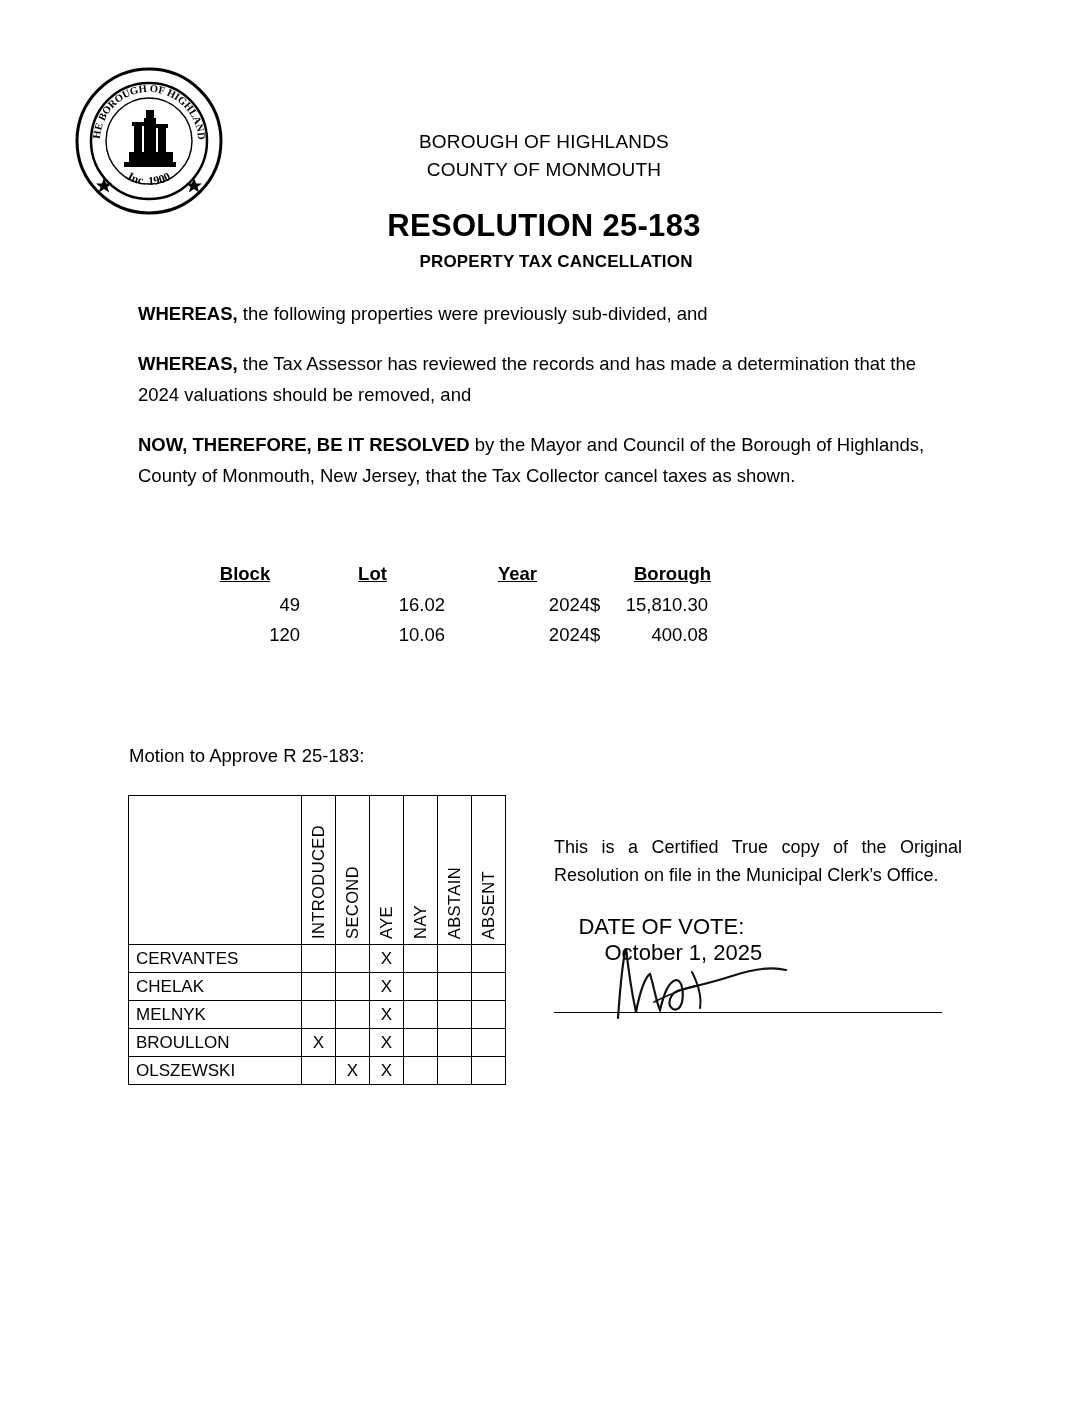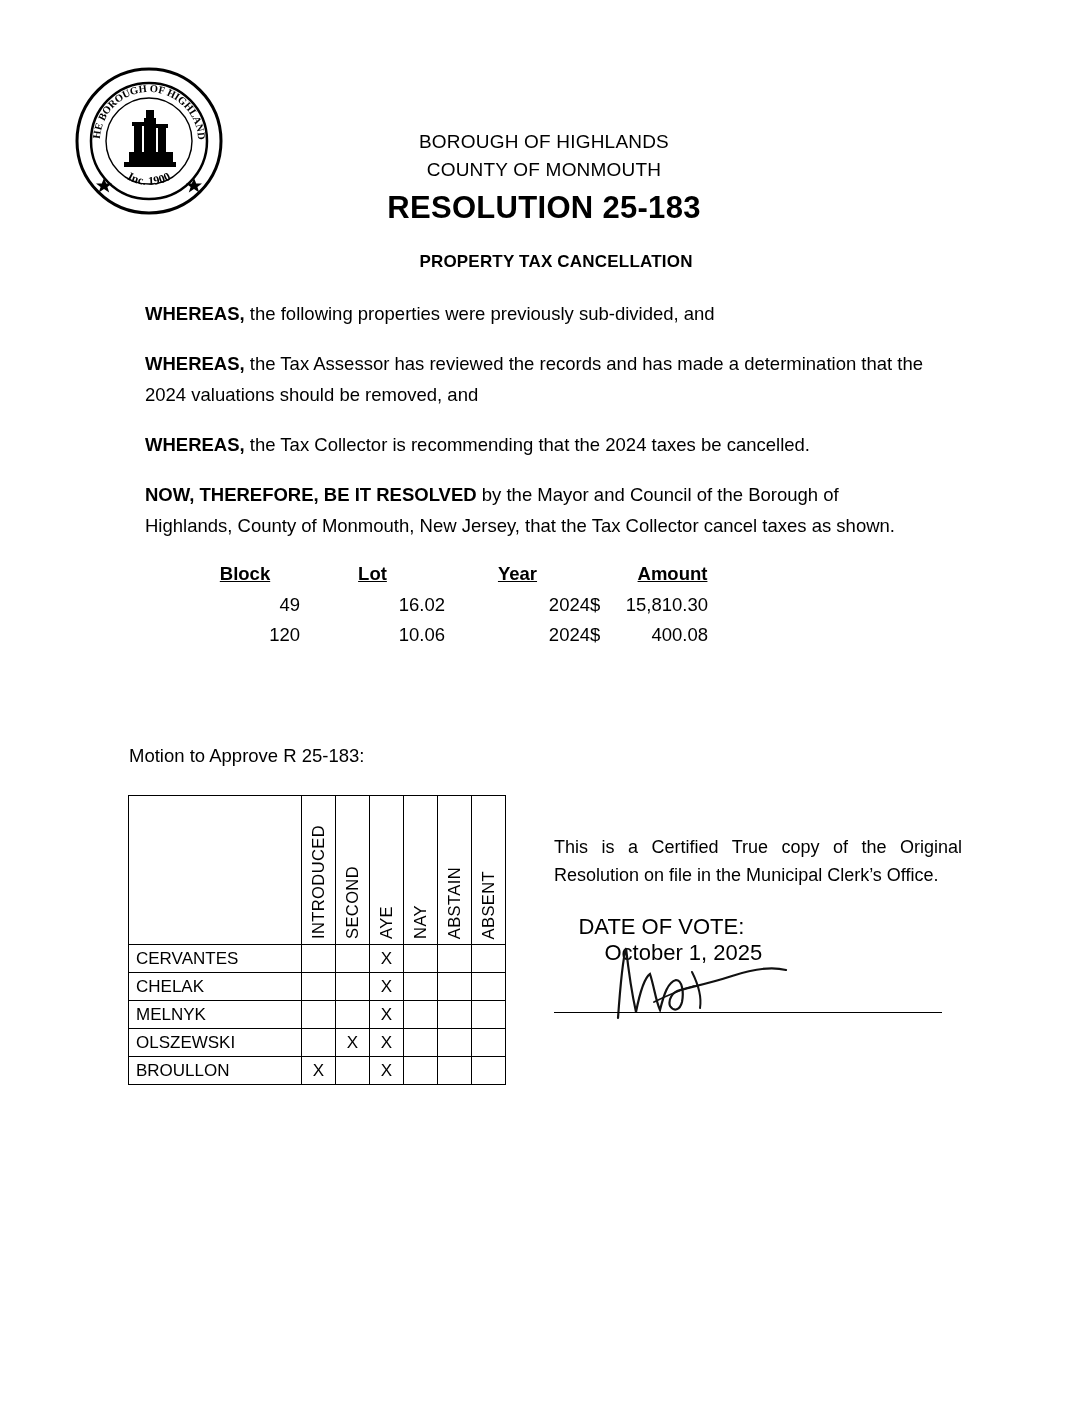--- a/index.html
+++ b/index.html
@@ -41,21 +41,21 @@
     text-align: center;
   }
   .header .line {
     font-size: 19px;
     line-height: 28px;
     letter-spacing: 0.2px;
   }
   .title {
     position: absolute;
     left: 0;
-    top: 190px;
+    top: 208px;
     width: 1088px;
     text-align: center;
     font-size: 31px;
     font-weight: bold;
     letter-spacing: 0.3px;
   }
   .subtitle {
     position: absolute;
     left: 0;
     top: 252px;
@@ -70,21 +70,21 @@
   
   .body-text {
     position: absolute;
     left: 129px;
     top: 298px;
     width: 800px;
     font-size: 18.5px;
     line-height: 31px;
   }
   .body-text p {
-    margin: 0 0 19px 16px;
+    margin: 0 0 19px 9px;
   }
   .body-text p b { font-weight: bold; }
 
   
   .amt-table {
     position: absolute;
     left: 190px;
     top: 563px;
     font-size: 18.5px;
     border-collapse: collapse;
@@ -249,31 +249,30 @@
   <div class="header">
     <div class="line">BOROUGH OF HIGHLANDS</div>
     <div class="line">COUNTY OF MONMOUTH</div>
   </div>
   <div class="title">RESOLUTION 25-183</div>
   <div class="subtitle">PROPERTY TAX CANCELLATION</div>
 
   <div class="body-text">
     <p><b>WHEREAS,</b><span> the following properties were previously sub-divided, and</span></p>
     <p><b>WHEREAS,</b><span> the Tax Assessor has reviewed the records and has made a determination that the 2024 valuations should be removed, and</span></p>
-    <p><b>WHEREAS,</b><span> the Tax Collector is recommending that the 2024 taxes be cancelled.</span></p>
     <p><b>NOW, THEREFORE, BE IT RESOLVED</b><span> by the Mayor and Council of the Borough of Highlands, County of Monmouth, New Jersey, that the Tax Collector cancel taxes as shown.</span></p>
   </div>
 
   <table class="amt-table">
     <thead>
       <tr>
         <th class="c-block">Block</th>
         <th class="c-lot">Lot </th>
         <th class="c-year">Year</th>
-        <th class="c-amt">Amount</th>
+        <th class="c-amt">Borough</th>
       </tr>
     </thead>
     <tbody>
       <tr>
         <td class="c-block">49</td>
         <td class="c-lot">16.02</td>
         <td class="c-year">2024</td>
         <td class="c-amt">
           <span class="amt-cell-inner">
             <span class="amt-dollar">$</span><span class="amt-num">15,810.30</span>
@@ -329,32 +328,32 @@
       <tr>
         <td class="name-col">MELNYK</td>
         <td class="mark-col"></td>
         <td class="mark-col"></td>
         <td class="mark-col">X</td>
         <td class="mark-col"></td>
         <td class="mark-col"></td>
         <td class="mark-col"></td>
       </tr>
       <tr>
+        <td class="name-col">BROULLON</td>
+        <td class="mark-col">X</td>
+        <td class="mark-col"></td>
+        <td class="mark-col">X</td>
+        <td class="mark-col"></td>
+        <td class="mark-col"></td>
+        <td class="mark-col"></td>
+      </tr>
+      <tr>
         <td class="name-col">OLSZEWSKI</td>
         <td class="mark-col"></td>
         <td class="mark-col">X</td>
-        <td class="mark-col">X</td>
-        <td class="mark-col"></td>
-        <td class="mark-col"></td>
-        <td class="mark-col"></td>
-      </tr>
-      <tr>
-        <td class="name-col">BROULLON</td>
-        <td class="mark-col">X</td>
-        <td class="mark-col"></td>
         <td class="mark-col">X</td>
         <td class="mark-col"></td>
         <td class="mark-col"></td>
         <td class="mark-col"></td>
       </tr>
     </tbody>
   </table>
 
   <div class="cert">
     <p>This is a Certified True copy of the Original Resolution on file in the Municipal Clerk’s Office.</p>

